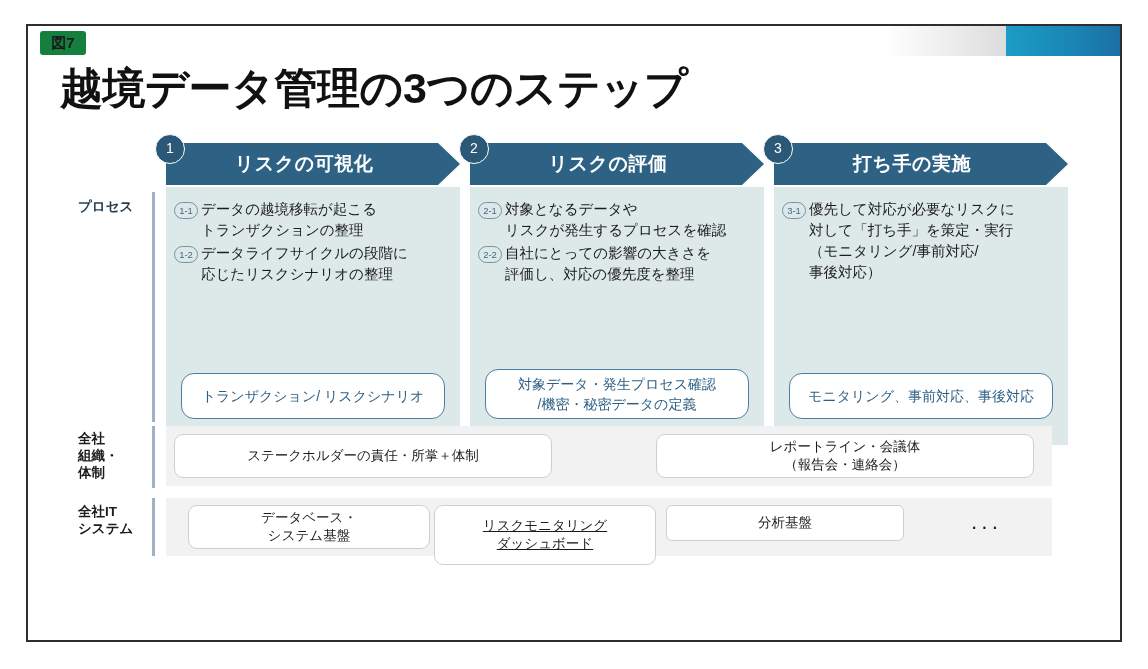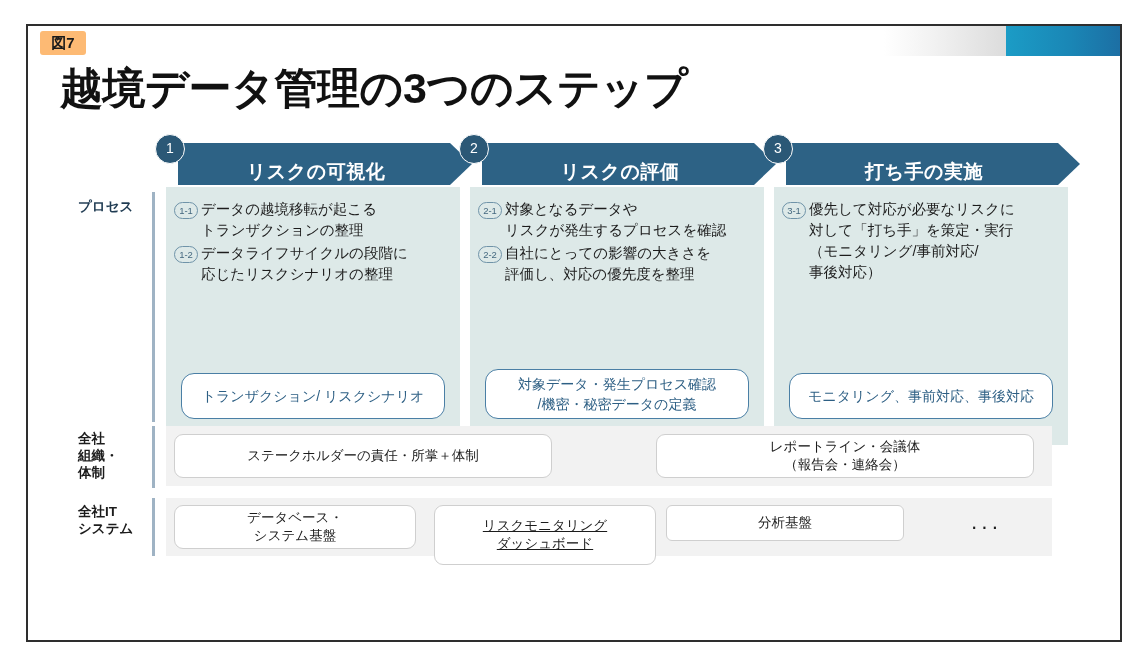--- a/index.html
+++ b/index.html
@@ -49,21 +49,21 @@
     background: linear-gradient(to right, #1b9cc6 0%, #1a87b6 55%, #1c6fa4 100%);
   }
 
   
   .fig-badge {
     position: absolute;
     left: 40px;
     top: 31px;
     min-width: 46px;
     height: 24px;
-    background: #fdba74;
+    background: #15803d;
     border-radius: 3px;
     color: #1a1a1a;
     font-size: 15px;
     font-weight: bold;
     line-height: 24px;
     text-align: center;
     padding: 0 6px;
     box-sizing: border-box;
   }
   .slide-title {
@@ -113,28 +113,28 @@
   .step-col.c1 { left: 166px; }
   .step-col.c2 { left: 470px; }
   .step-col.c3 { left: 774px; }
 
   .chevron-wrap {
     position: relative;
     height: 42px;
   }
   .chevron {
     position: absolute;
-    left: 12px;
+    left: 0;
     top: 0;
     width: 294px;
     height: 42px;
     background: #2d6285;
     clip-path: polygon(0 0, 272px 0, 294px 21px, 272px 42px, 0 42px);
     display: flex;
-    align-items: flex-end;
+    align-items: center;
     justify-content: center;
   }
   .chevron-title {
     color: #ffffff;
     font-size: 19px;
     font-weight: bold;
     letter-spacing: 0.5px;
     padding-right: 18px;
   }
   .step-badge {
@@ -230,21 +230,21 @@
     display: flex;
     align-items: center;
     justify-content: center;
     text-align: center;
     box-sizing: border-box;
     white-space: pre-line;
     padding: 2px 6px;
   }
   .pill-org-1 { left: 8px;   top: 8px; width: 378px; height: 44px; }
   .pill-org-2 { left: 490px; top: 8px; width: 378px; height: 44px; }
-  .pill-it-1  { left: 8px;   top: 7px; width: 242px; height: 44px; }
+  .pill-it-1  { left: 22px;   top: 7px; width: 242px; height: 44px; }
   .pill-it-2  { left: 268px; top: 7px; width: 222px; height: 60px; text-decoration: underline; }
   .pill-it-3  { left: 500px; top: 7px; width: 238px; height: 36px; border-radius: 6px; }
 
   .ellipsis {
     position: absolute;
     left: 790px;
     top: 7px;
     width: 60px;
     height: 44px;
     display: flex;

